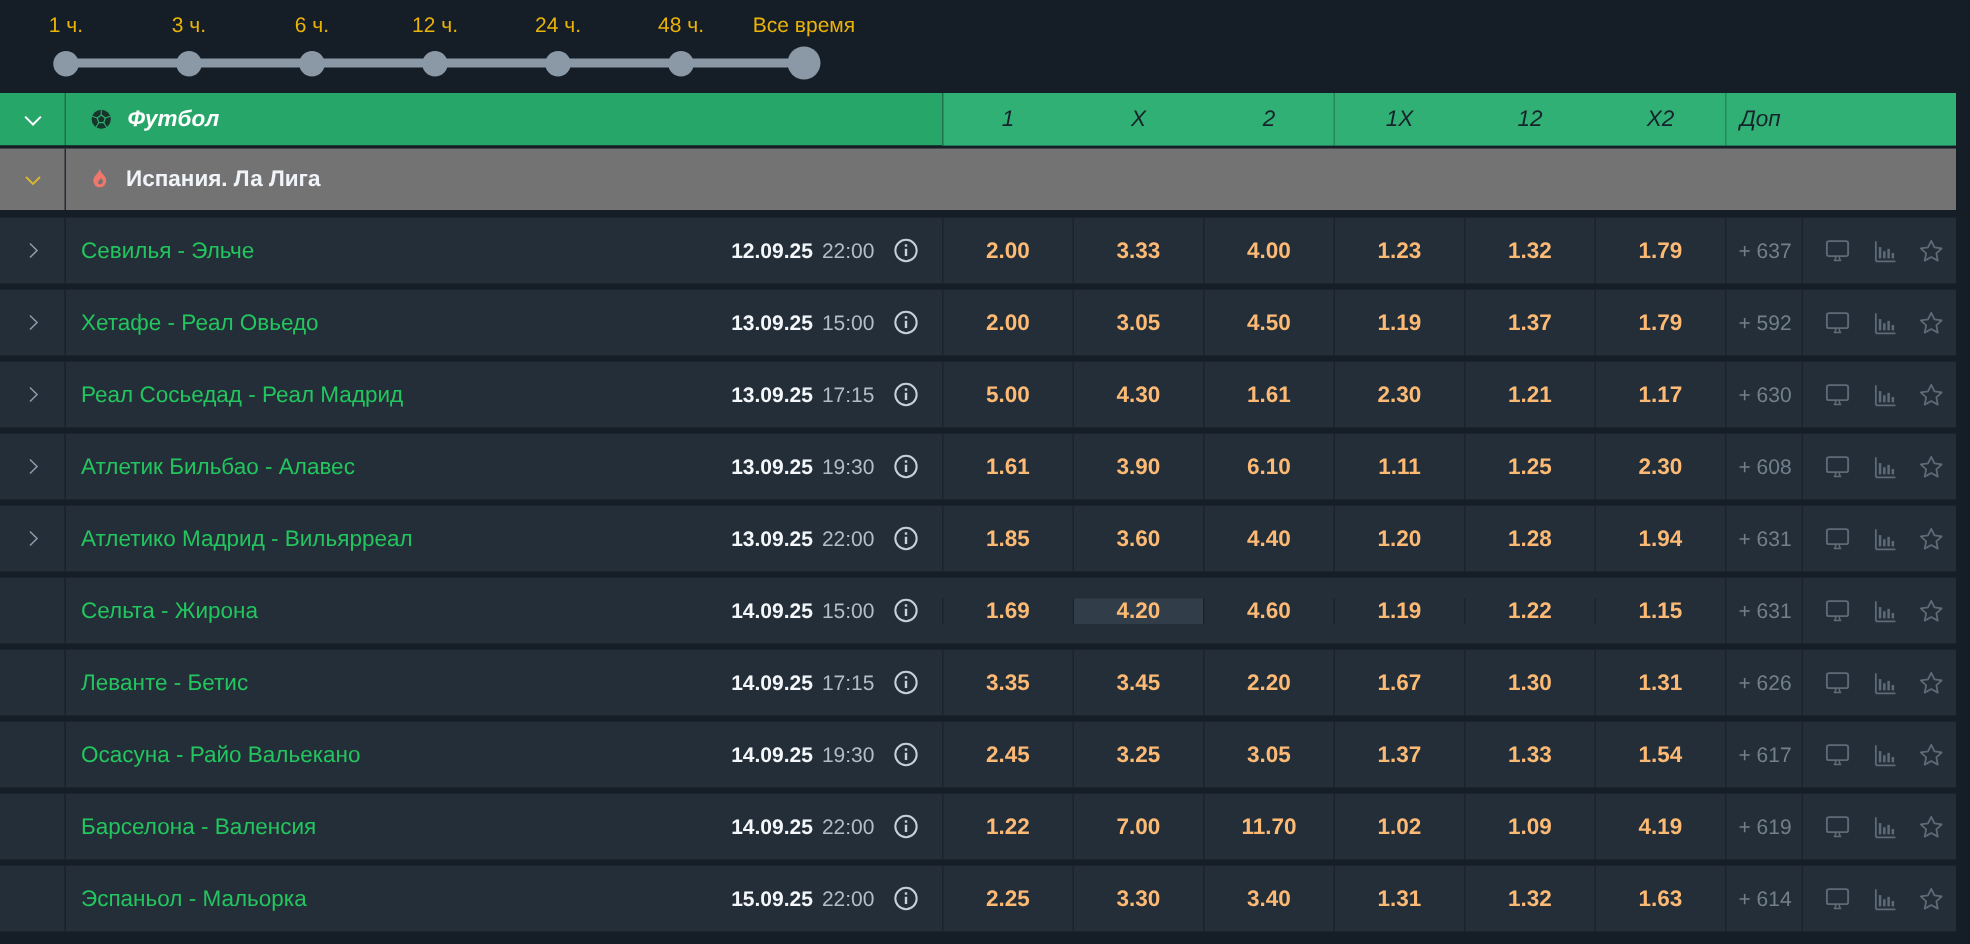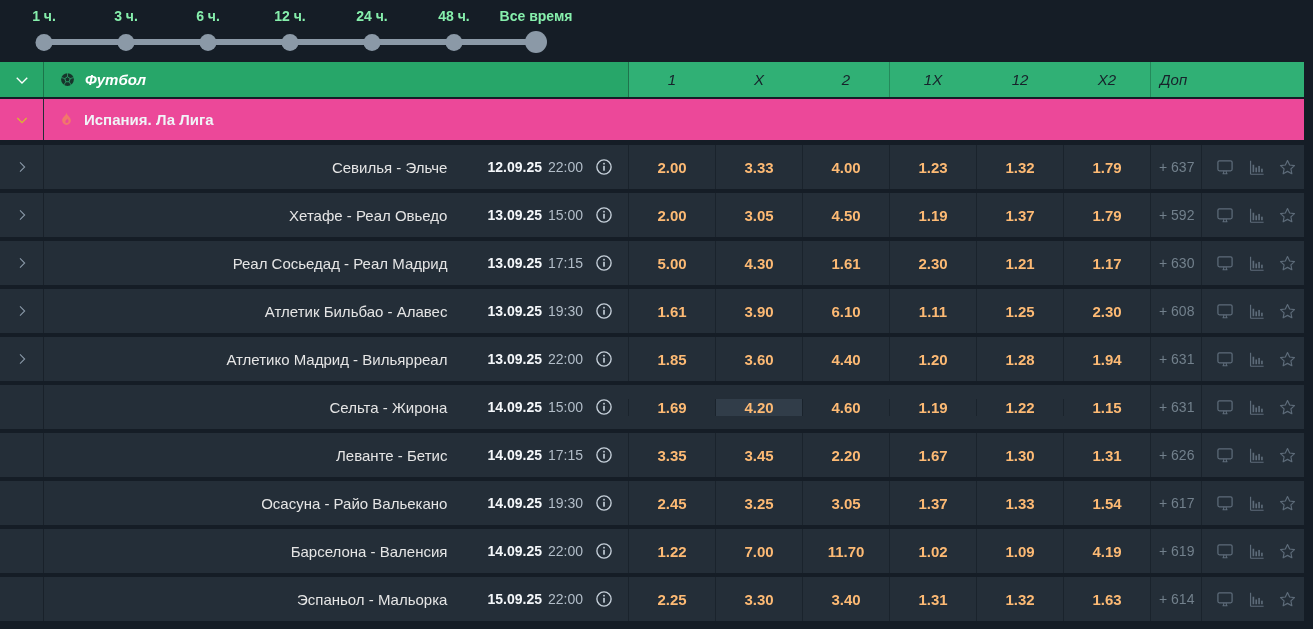--- a/index.html
+++ b/index.html
@@ -12,21 +12,21 @@
 
   
   .time-filter { position:relative; height:62px; }
   .tf-track {
     position:absolute; left:44px; width:492px; top:39px; height:6px;
     background:#8b99a7; border-radius:3px;
   }
   .tf-opt { position:absolute; top:0; width:0; }
   .tf-label {
     position:absolute; top:8px; left:0; transform:translateX(-50%);
-    white-space:nowrap; color:#86efac; font-size:14px; font-weight:700;
+    white-space:nowrap; color:#eab308; font-size:14px; font-weight:400;
   }
   .tf-dot {
     position:absolute; top:34px; left:0; transform:translateX(-50%);
     width:17px; height:17px; border-radius:50%; background:#8b99a7;
   }
   .tf-dot.selected { width:22px; height:22px; top:31px; }
 
   
   .table { width:1304px; }
 
@@ -45,36 +45,36 @@
   .sh-col.first { border-left-color:rgba(0,0,0,.35); }
   .sh-col.group { border-left-color:rgba(0,0,0,.22); }
   .sh-extra {
     flex:1; display:flex; align-items:center; padding-left:9px;
     color:#17222b; font-size:15px; border-left:1px solid rgba(0,0,0,.22);
   }
 
   .gap2 { height:2px; background:#151d26; }
   .gap5 { height:5px; background:#151d26; }
 
-  .league-header { display:flex; height:41px; background:#ec4899; align-items:stretch; }
+  .league-header { display:flex; height:41px; background:#737373; align-items:stretch; }
   .lh-chevron {
     width:44px; border-right:1px solid #242d37;
     display:flex; align-items:center; justify-content:center; color:var(--yellow,#d9b92e);
   }
   .lh-main { display:flex; align-items:center; gap:9px; padding-left:14px; }
   .lh-title { color:#f0f4f8; font-size:15px; font-weight:700; }
 
   .row { display:flex; height:44px; background:#242e38; margin-bottom:4px; }
   .row:last-child { margin-bottom:0; }
   .r-chevron {
     width:44px; border-right:1px solid #19212a; color:#8a99a8;
     display:flex; align-items:center; justify-content:center;
   }
   .r-main { width:584px; display:flex; align-items:center; }
-  .r-teams { flex:1; padding-left:10px; color:#e5e5e5; font-size:15px;text-align:right; }
+  .r-teams { flex:1; padding-left:10px; color:#22c55e; font-size:15px; }
   .r-date { color:#f4f7fa; font-size:14px; font-weight:700;margin-left:40px; }
   .r-time { color:#b2bdc8; font-size:14px; margin-left:6px; }
   .r-info { color:#c6d0da; margin:0 15px 0 12px; display:flex; align-items:center; }
   .odds-cell {
     width:87px; border-left:1px solid #1a232c;
     display:flex; align-items:center; justify-content:center;
     color:#fdba74; font-size:15px; font-weight:700; cursor:pointer;
   }
   .odds-cell.hl { background:var(--hl,#313d49); }
   .r-more {

